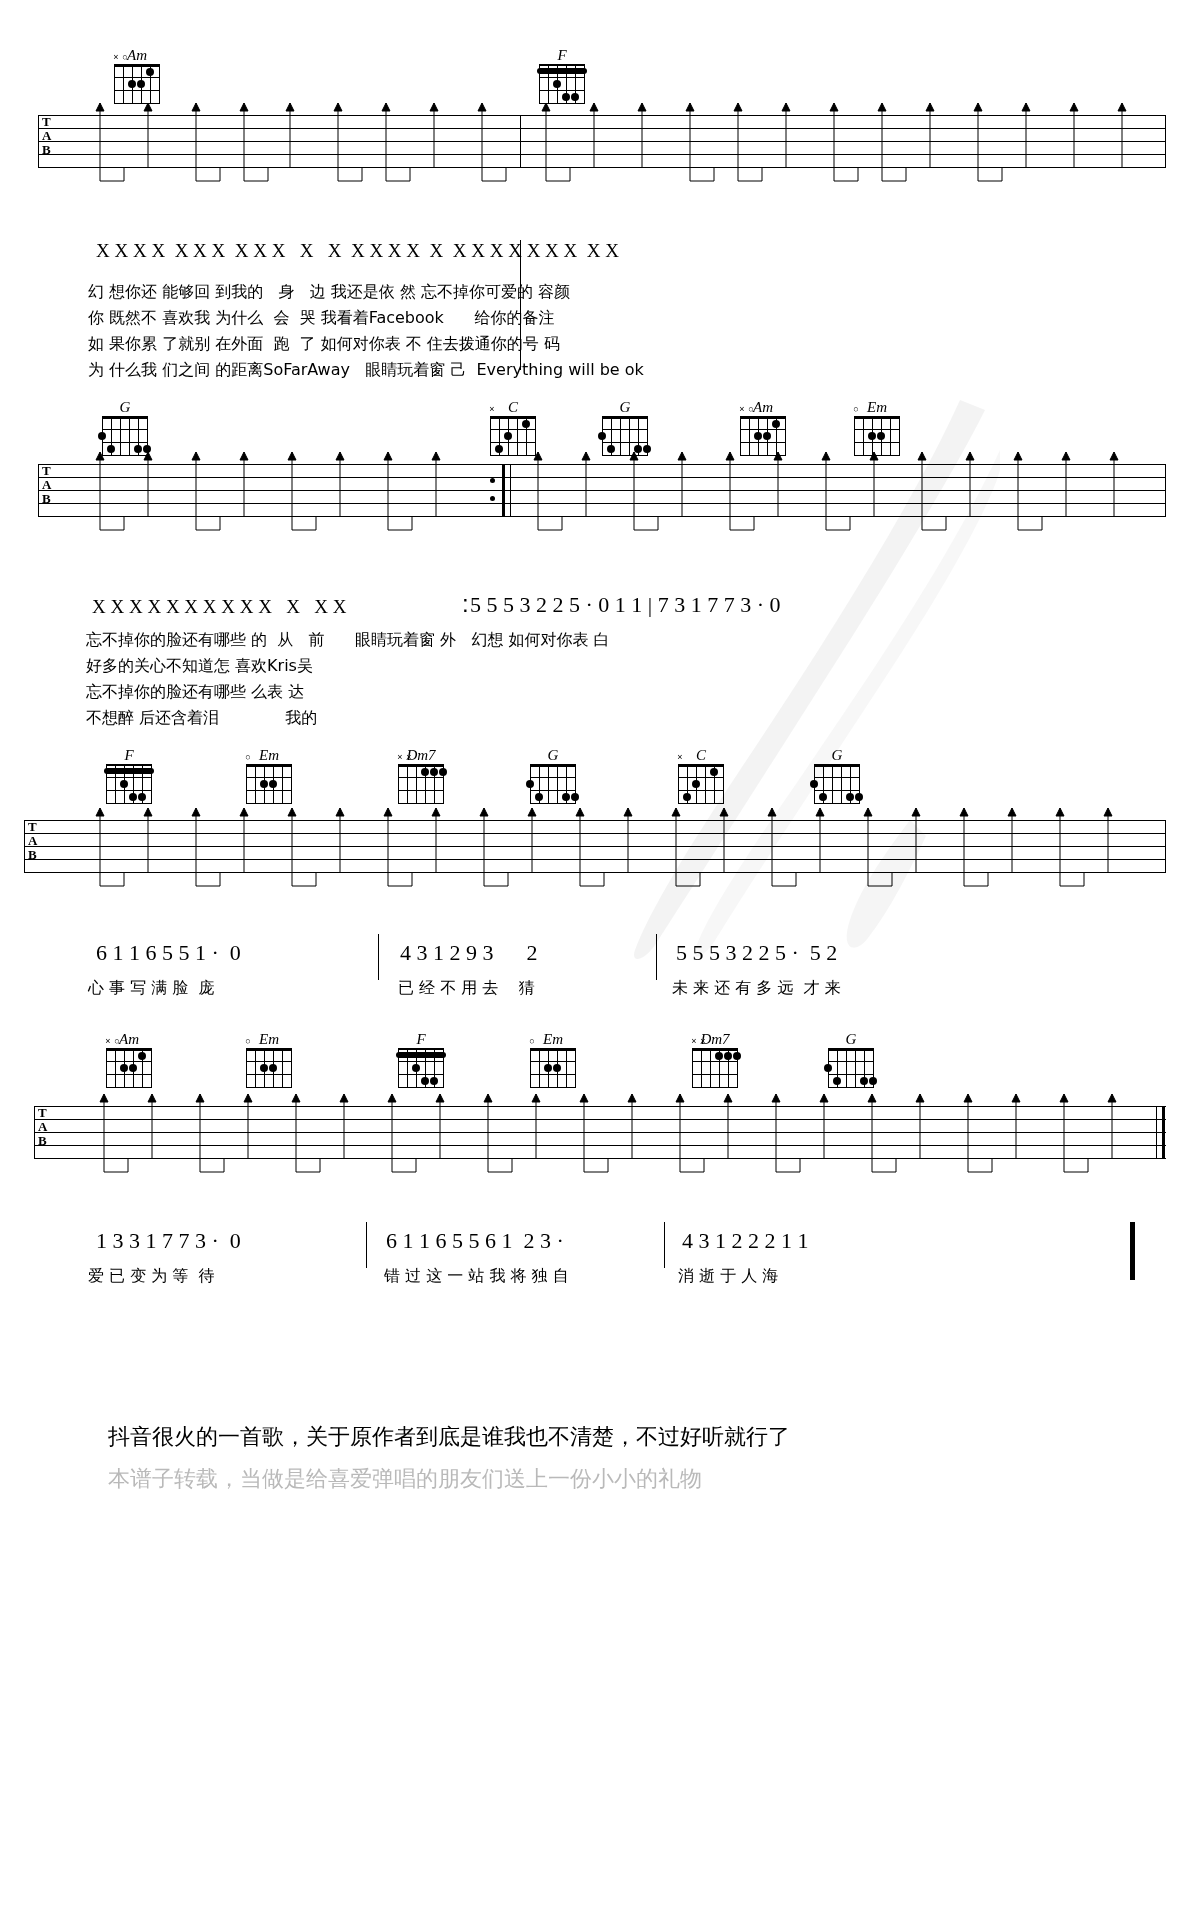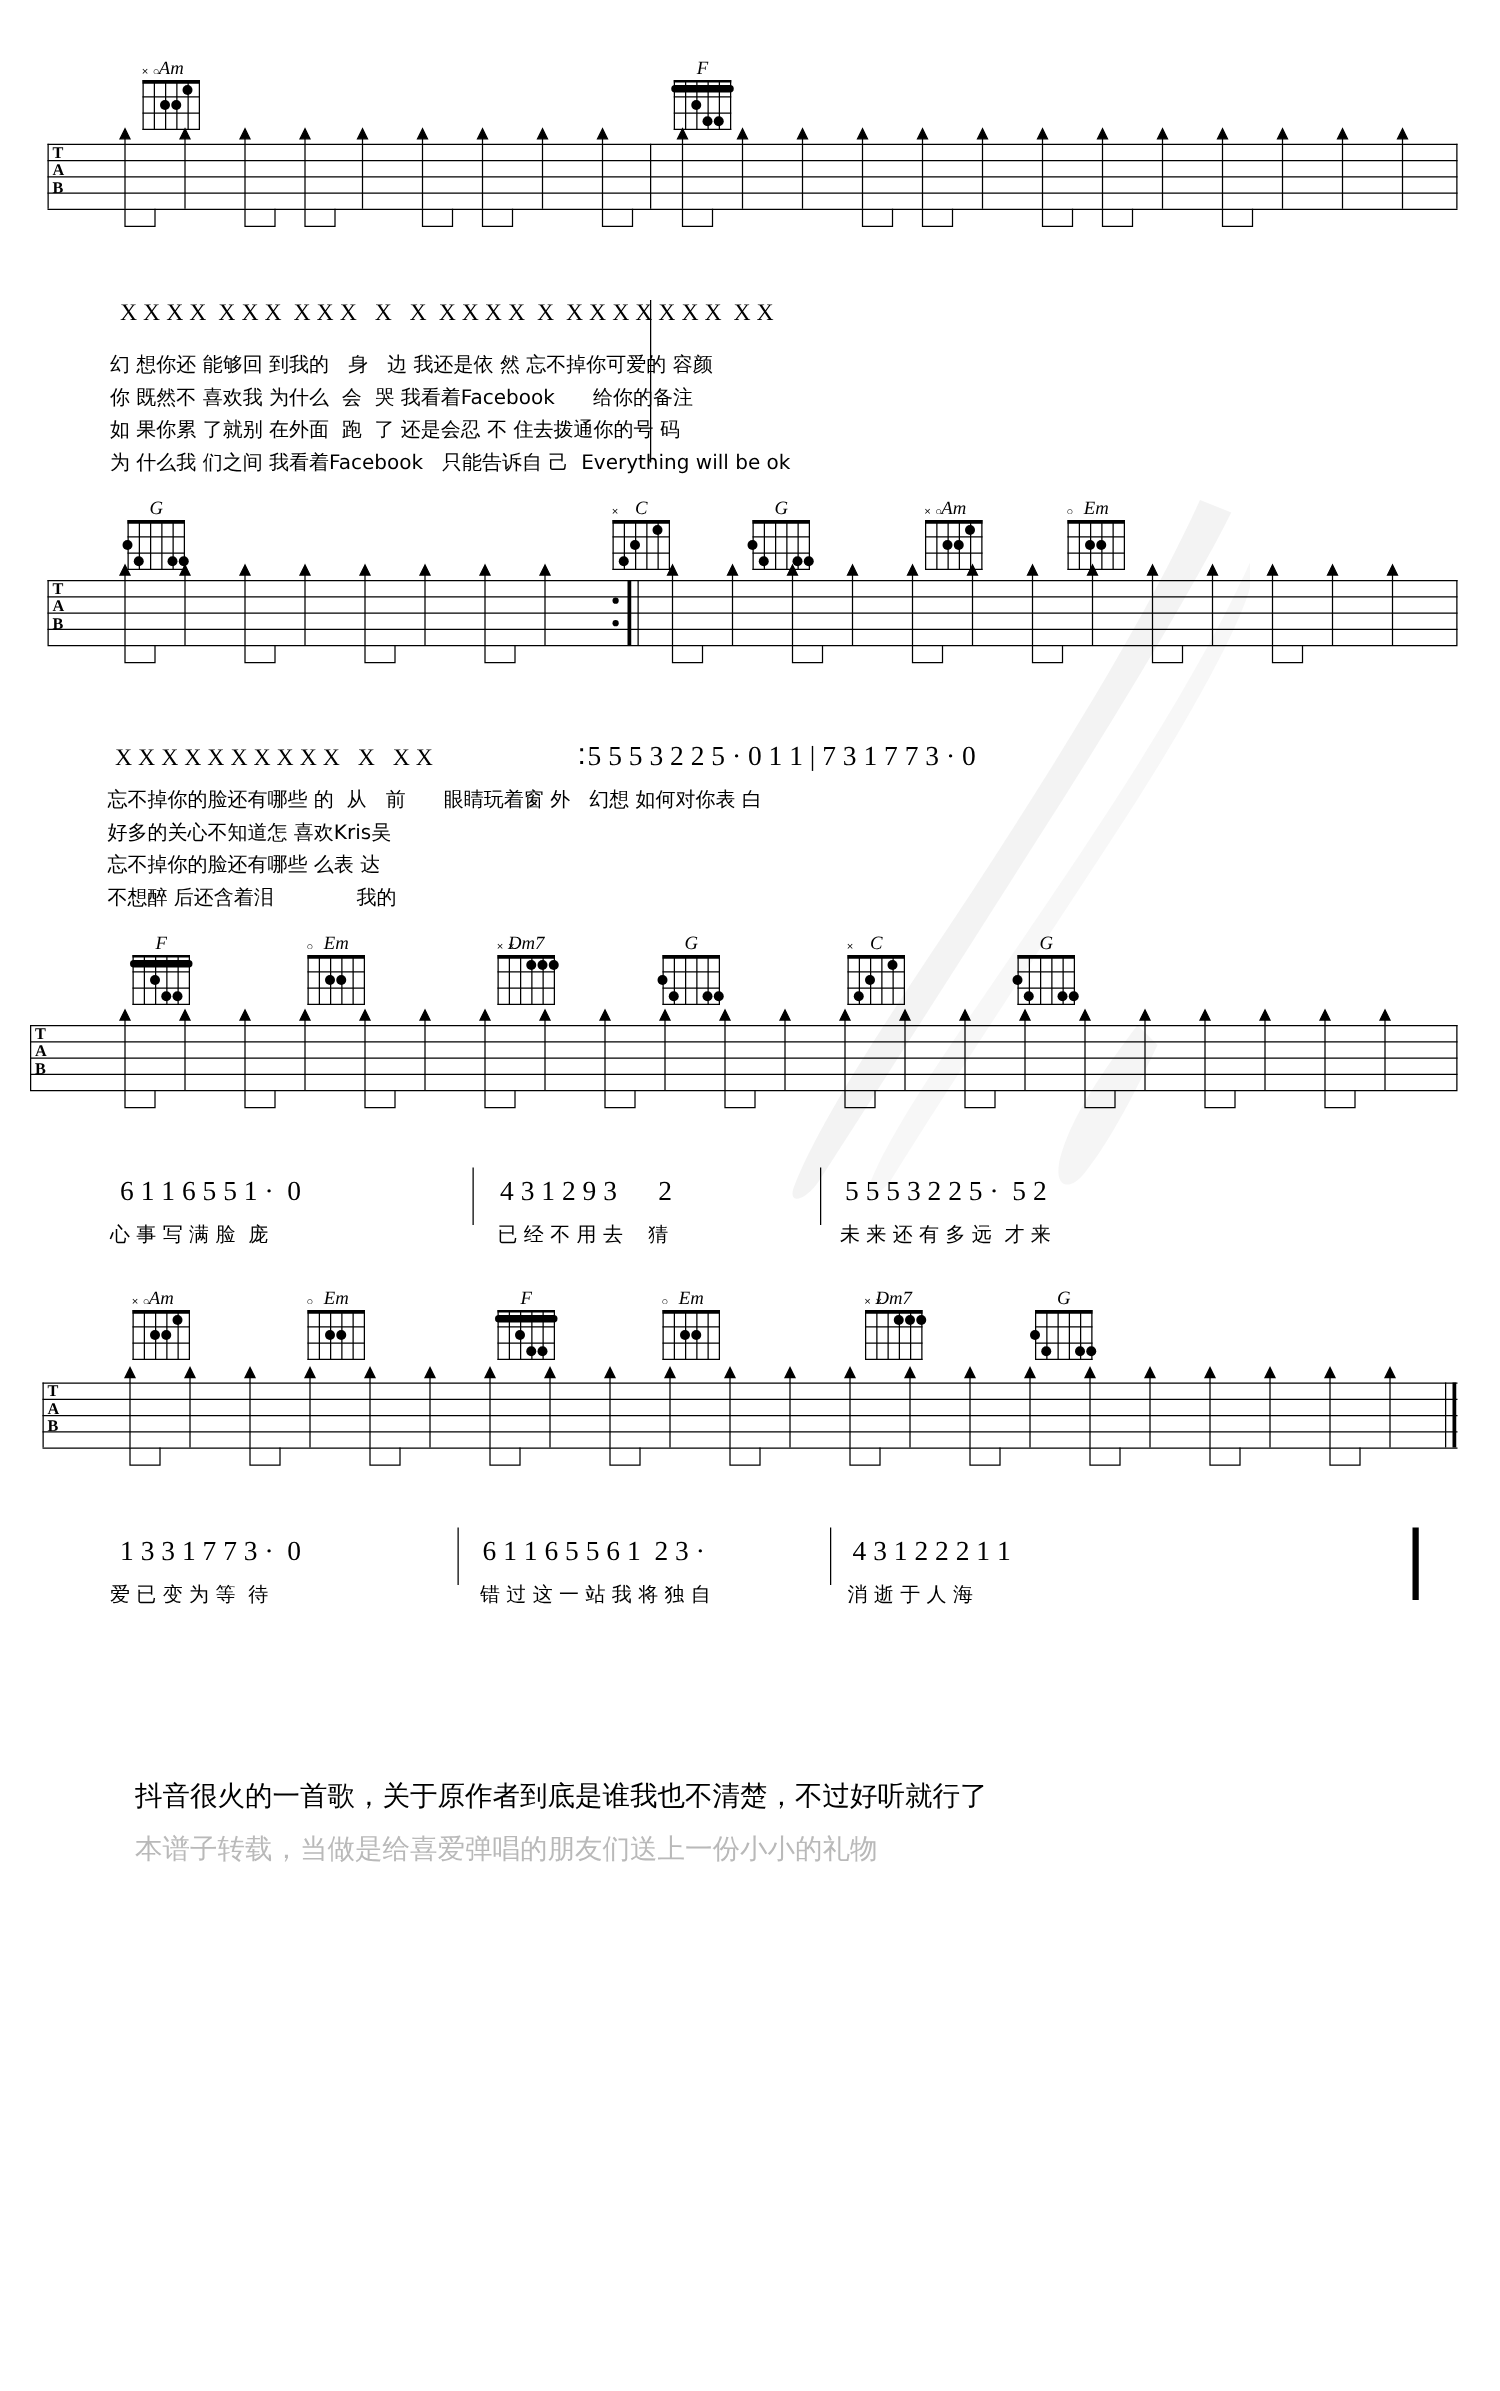--- a/index.html
+++ b/index.html
@@ -145,22 +145,22 @@
           </g>
         </g>
       </svg>
     </div>
 
     <div class="xrow" style="left:96px;top:240px;">X X X X  X X X  X X X   X   X  X X X X  X  X X X X X X X  X X</div>
     <div class="bar" style="position:absolute;left:520px;top:240px;width:1px;height:130px;background:#000"></div>
 
     <div class="lyric" style="left:88px;top:282px;">幻 想你还 能够回 到我的   身   边 我还是依 然 忘不掉你可爱的 容颜</div>
     <div class="lyric" style="left:88px;top:308px;">你 既然不 喜欢我 为什么  会  哭 我看着Facebook      给你的备注</div>
-    <div class="lyric" style="left:88px;top:334px;">如 果你累 了就别 在外面  跑  了 还是会忍 不 住去拨通你的号 码</div>
-    <div class="lyric" style="left:88px;top:360px;">为 什么我 们之间 我看着Facebook   只能告诉自 己  Everything will be ok</div>
+    <div class="lyric" style="left:88px;top:334px;">如 果你累 了就别 在外面  跑  了 如何对你表 不 住去拨通你的号 码</div>
+    <div class="lyric" style="left:88px;top:360px;">为 什么我 们之间 的距离SoFarAway   眼睛玩着窗 己  Everything will be ok</div>
   </div>
 
   <div>
     <div class="chord" style="left:96px;top:400px;">
       <div class="cname">G</div>
       <div class="grid">
         <div class="nut"></div>
         <div class="str" style="left:0"></div>
           <div class="str" style="left:9px"></div>
           <div class="str" style="left:18px"></div>

